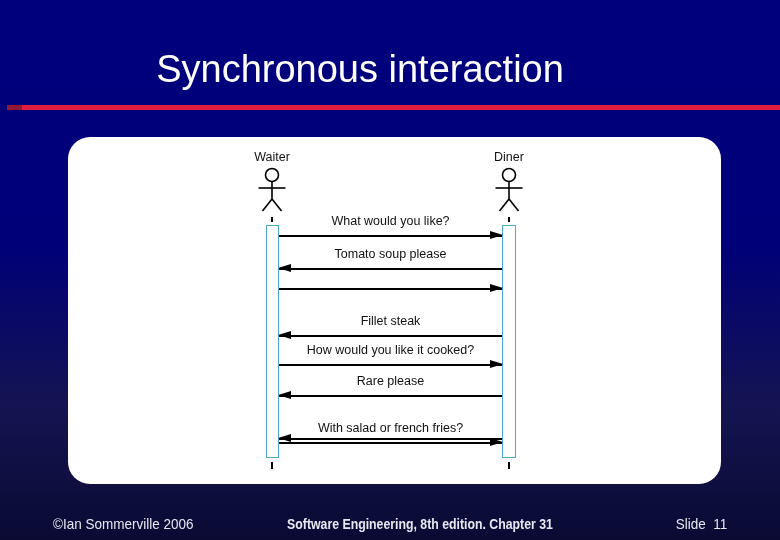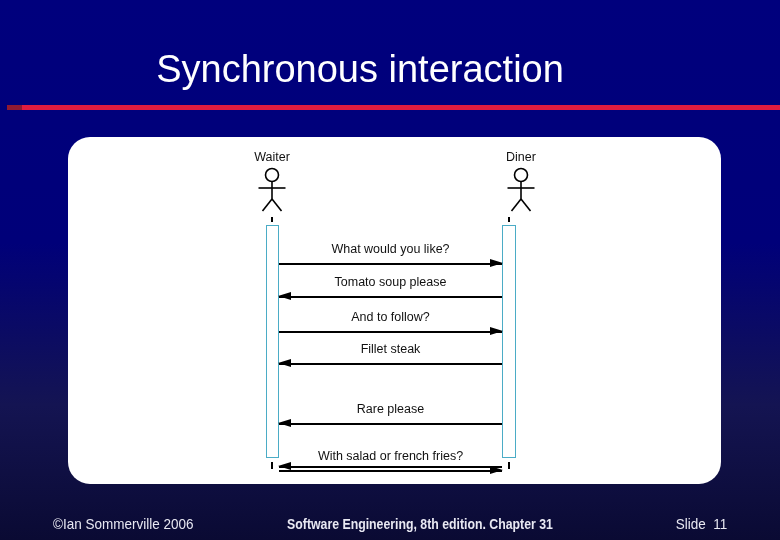--- a/index.html
+++ b/index.html
@@ -32,32 +32,32 @@
   
   .canvas {
     position:absolute; left:68px; top:137px; width:653px; height:347px;
     background:#ffffff;
     color:#111111; font-size:12.5px;border-radius:22px;
   }
   .actor { position:absolute; width:80px; text-align:center; }
   .actor-label { line-height:14px; }
   .actor svg { margin-top:3px; }
   .actor-waiter { left:164px; top:13px; }
-  .actor-diner  { left:413px; top:13px; }
+  .actor-diner  { left:401px; top:13px; }
   .lifeline-dash {
     position:absolute; width:2px; background:#000;
   }
   .activation {
     position:absolute; top:88px; height:233px;
     background:#ffffff; border:1.5px solid #4bacc6; box-sizing:border-box;
   }
   .activation-left  { left:198px; width:13px; }
   .activation-right { left:434px; width:14px; }
   .msg {
-    position:absolute; left:211px; width:223px;margin-top:28px;
+    position:absolute; left:211px; width:223px;
   }
   .msg-label { text-align:center; line-height:15px; white-space:nowrap; }
   .arrow { position:relative; height:9px; margin-top:2px; }
   .arrow::before {
     content:""; position:absolute; left:0; right:0; top:3.5px; height:2px; background:#000;
   }
   .arrow.right::after {
     content:""; position:absolute; right:-1px; top:0;
     border-left:13px solid #000;
     border-top:4.5px solid transparent; border-bottom:4.5px solid transparent;
@@ -125,26 +125,29 @@
 
     <div class="msg" style="top:77px">
       <div class="msg-label">What would you like?</div>
       <div class="arrow right"></div>
     </div>
     <div class="msg" style="top:110px">
       <div class="msg-label">Tomato soup please</div>
       <div class="arrow left"></div>
     </div>
     <div class="msg" style="top:145px">
-      <div class="msg-label">And to follow?</div>
       <div class="arrow right"></div>
     </div>
     <div class="msg" style="top:177px">
       <div class="msg-label">Fillet steak</div>
       <div class="arrow left"></div>
+    </div>
+    <div class="msg" style="top:206px">
+      <div class="msg-label">How would you like it cooked?</div>
+      <div class="arrow right"></div>
     </div>
     <div class="msg" style="top:237px">
       <div class="msg-label">Rare please</div>
       <div class="arrow left"></div>
     </div>
     <div class="msg" style="top:284px">
       <div class="msg-label">With salad or french fries?</div>
       <div class="arrow right"></div>
     </div>
     <div class="msg" style="top:295px">

